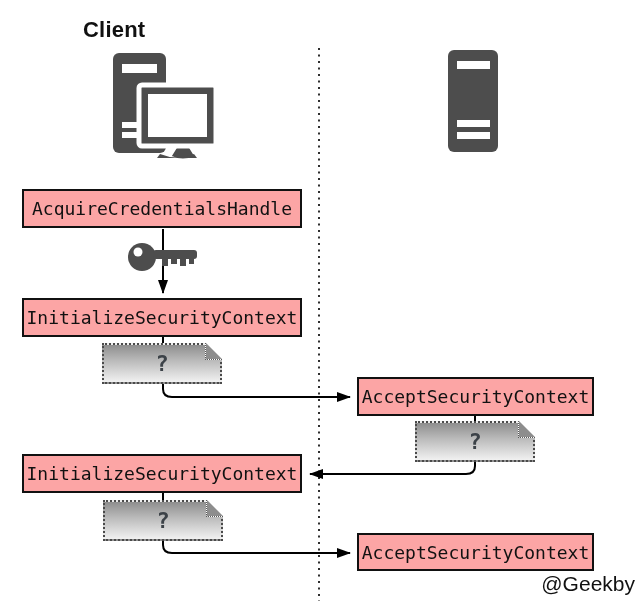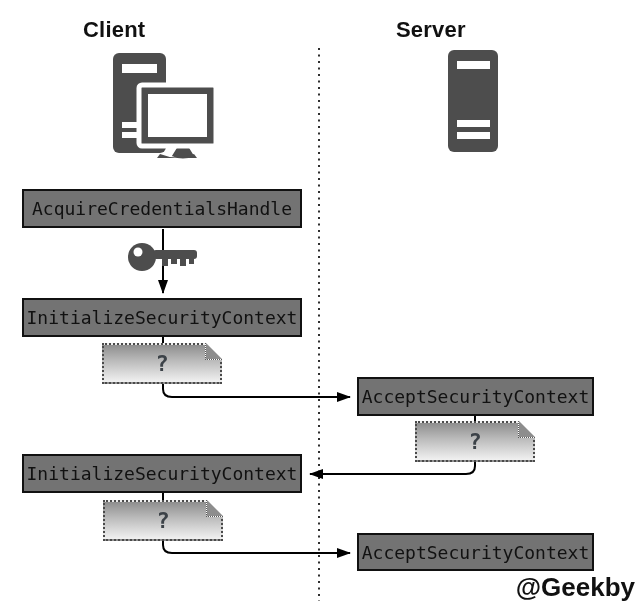--- a/index.html
+++ b/index.html
@@ -7,21 +7,21 @@
     position:relative;width:640px;height:613px;background:#ffffff;
     font-family:"Liberation Sans","DejaVu Sans",sans-serif;overflow:hidden;
   }
   .col-title{
     position:absolute;top:17px;width:160px;
     font-weight:bold;font-size:22px;color:#111;letter-spacing:.2px;
   }
   .col-title.client{left:83px;}
   .col-title.server{left:396px;}
   .fnbox{
-    position:absolute;box-sizing:border-box;border:2px solid #111;background:#737373;
+    position:absolute;box-sizing:border-box;border:2px solid #111;background:#fca5a5;
     display:flex;align-items:center;justify-content:center;white-space:nowrap;
     font-family:"DejaVu Sans Mono","Liberation Mono",monospace;
     font-size:18px;color:#111;
   }
   .box-acquire  {left:22px;  top:189px; width:280px; height:39px;}
   .box-init1    {left:22px;  top:298px; width:280px; height:39px;}
   .box-accept1  {left:357px; top:377px; width:237px; height:39px;}
   .box-init2    {left:22px;  top:454px; width:280px; height:39px;}
   .box-accept2  {left:357px; top:533px; width:237px; height:38px;}
   .token{
@@ -36,31 +36,30 @@
   .token-2{left:415px; top:421px;}
   .token-3{left:103px; top:500px;}
   .fold{
     position:absolute;top:-2px;right:-2px;width:17px;height:17px;
     background:linear-gradient(to bottom left,#ffffff 0 48%,#8d8d8d 52% 100%);
     border-left:1px dotted #5a5a5a;border-bottom:1px dotted #5a5a5a;
     box-sizing:border-box;
   }
   .watermark{
     position:absolute;left:470px;top:572px;width:165px;text-align:right;
-    font-weight:bold;font-size:26px;color:#111;
+    font-weight:normal;font-size:21px;color:#111;
   }
   svg.overlay{position:absolute;left:0;top:0;pointer-events:none;}
 </style>
 </head>
 <body>
 
 <div class="stage">
 
   <div class="col-title client">Client</div>
-  <div class="col-title server">Server</div>
 
   <div class="fnbox box-acquire">
     <span>AcquireCredentialsHandle</span>
   </div>
 
   <div class="fnbox box-init1">
     <span>InitializeSecurityContext</span>
   </div>
 
   <div class="token token-1">

